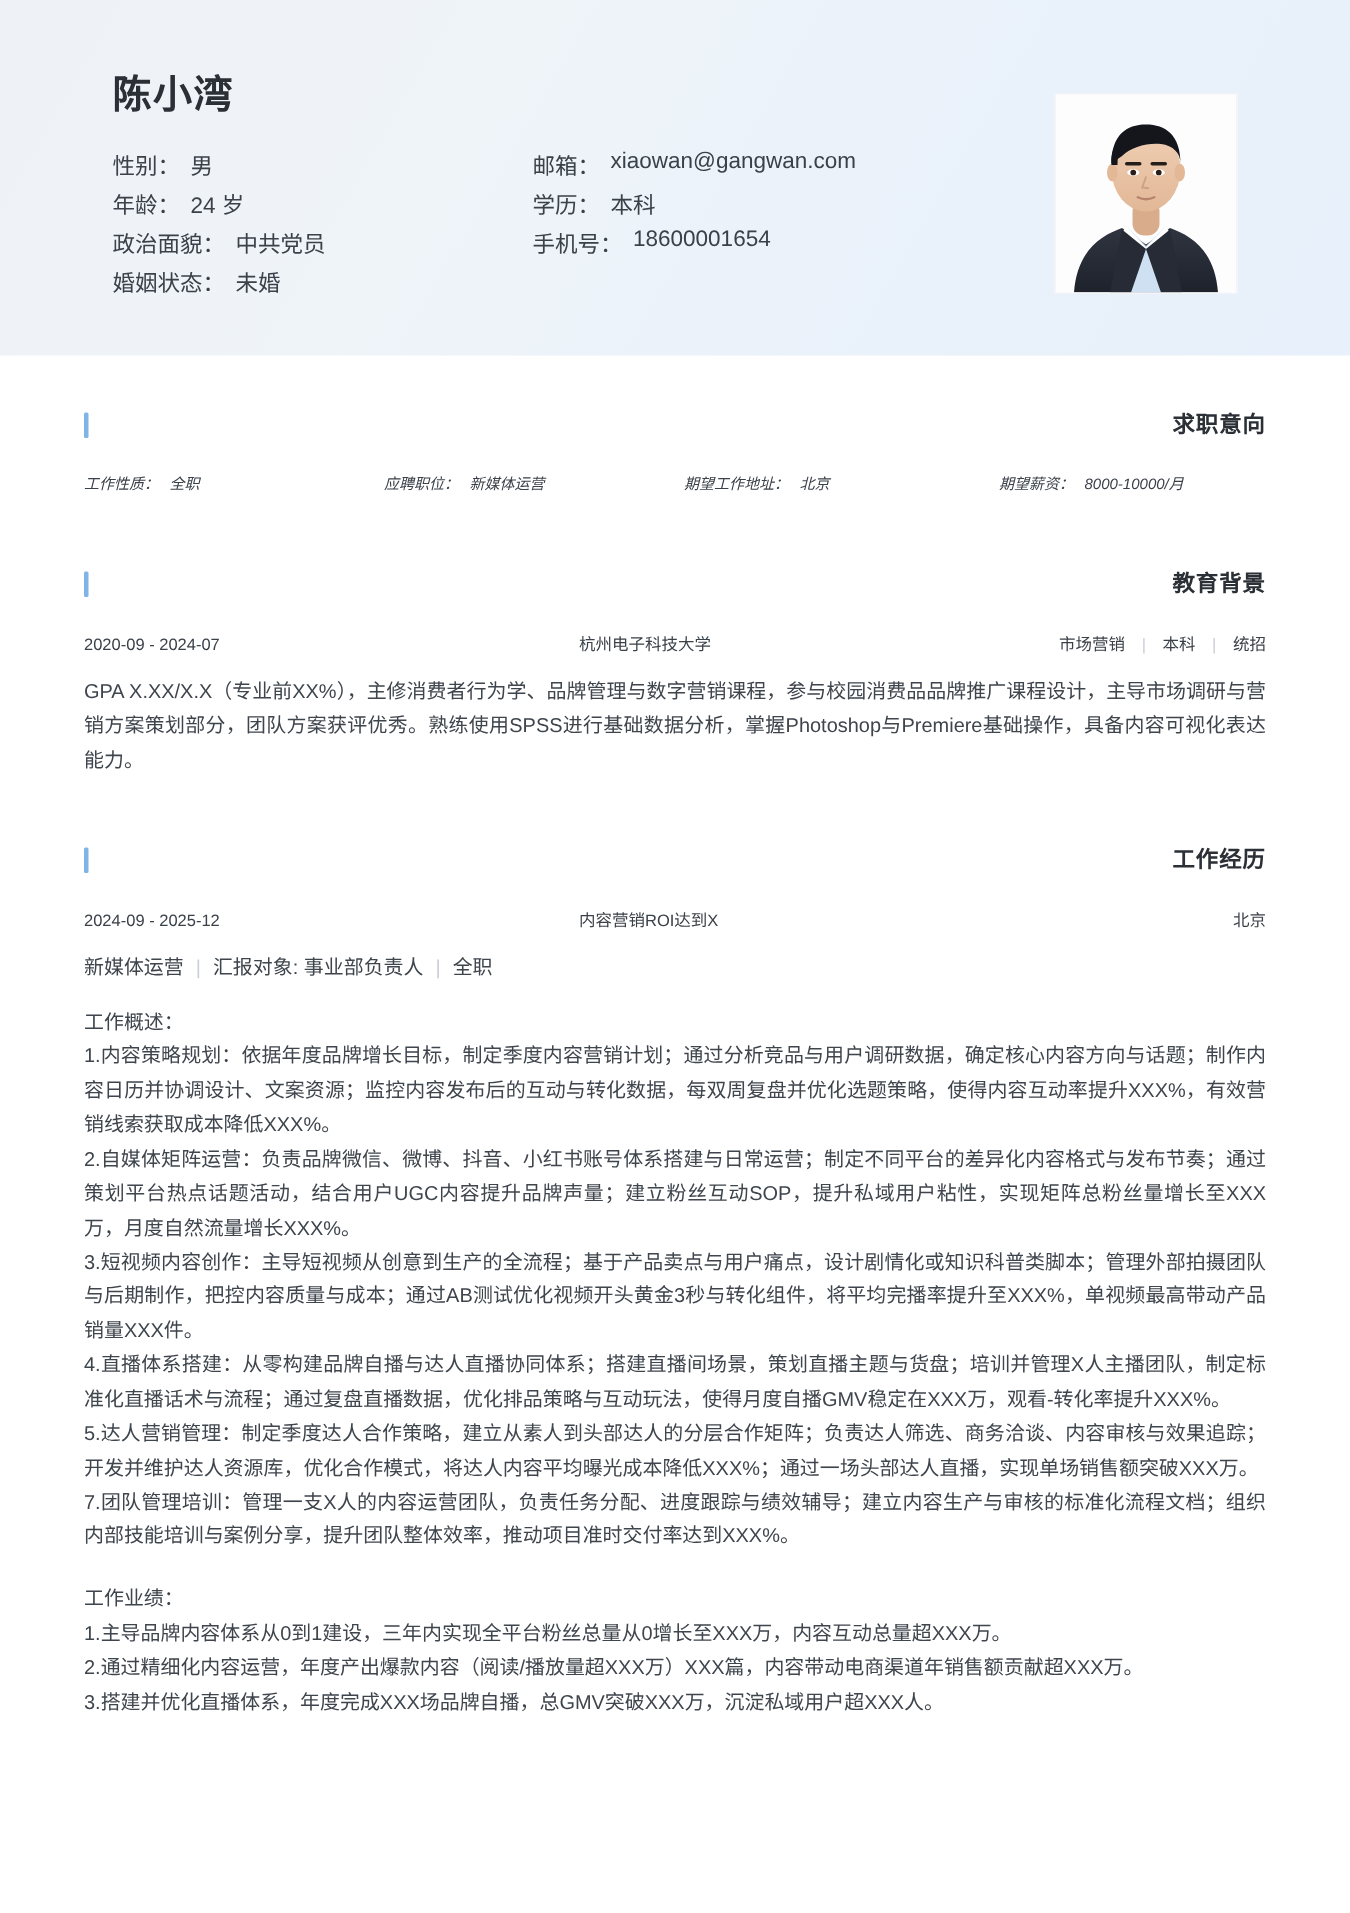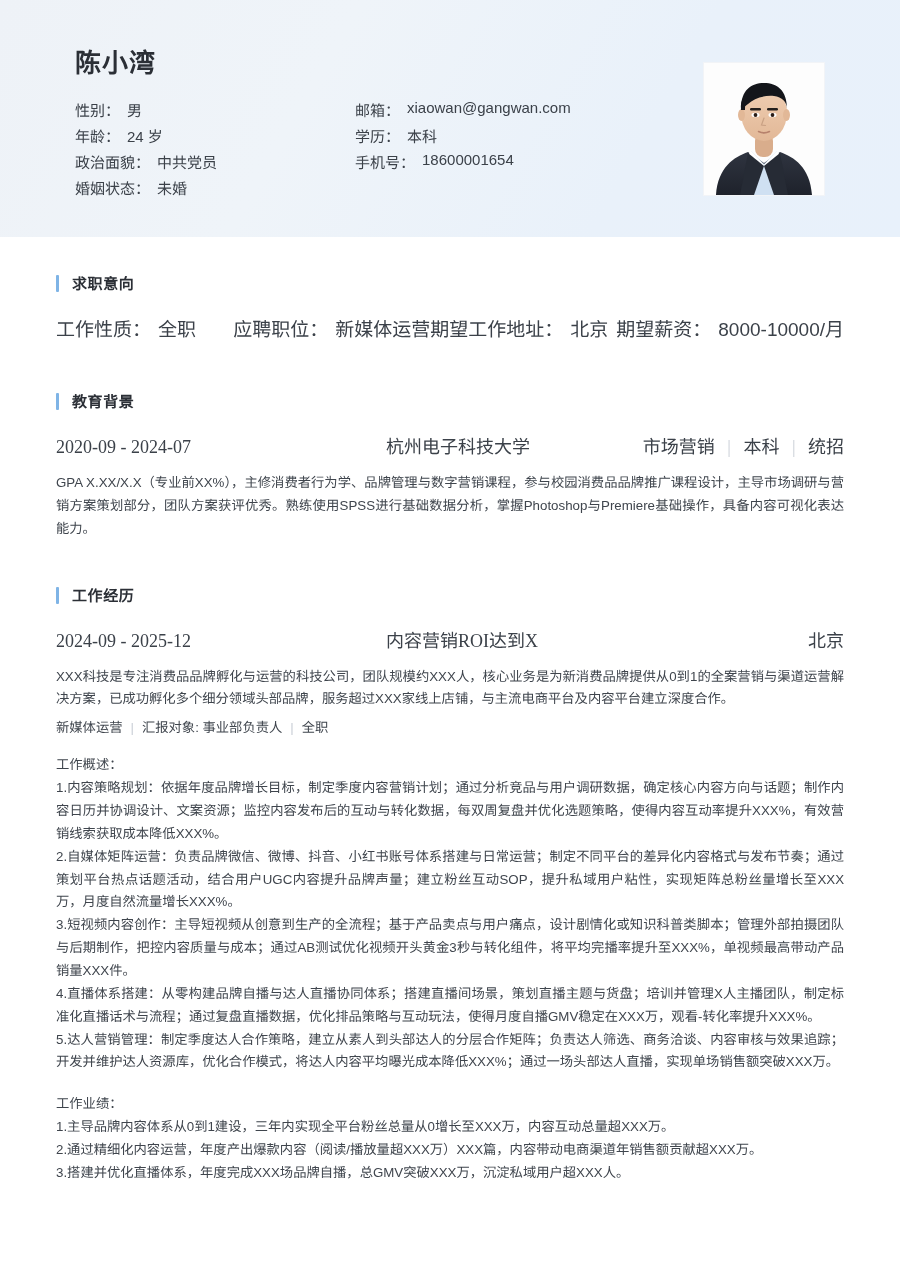--- a/index.html
+++ b/index.html
@@ -74,20 +74,21 @@
 
   
   .body-wrap { padding: 0 56px; }
 
   .section { margin-top: 0; }
   .section-head {
     display: flex;
     align-items: center;
     gap: 13px;
     margin-bottom: 22px;
+    justify-content: space-between;
   }
   .accent-bar {
     width: 3px;
     height: 17px;
     background: #7fb4e6;
     border-radius: 1px;
     flex: 0 0 auto;
   }
   .section-title {
     font-size: 15px;
@@ -99,39 +100,39 @@
 
   .sec-goal { padding-top: 38px; }
   .sec-edu  { padding-top: 34px; }
   .sec-work { padding-top: 34px; }
 
   
   .goal-row {
     display: flex;
     align-items: baseline;
     margin-bottom: 18px;
-    font-size: 19px;
+    font-size: 10px;
     color: #3b4149;
     white-space: nowrap;
+    font-style: italic;
   }
   .goal-item { display: flex; align-items: baseline; }
   .goal-item .k { margin-right: 7px; }
   .gw1 { width: 200px; }
   .gw2 { width: 200px; }
   .gw3 { width: 210px; }
   .gw4 { width: auto; }
 
   
   .entry-row {
     display: flex;
     align-items: baseline;
-    font-size: 18px;
+    font-size: 11px;
     color: #3b4149;
     margin-bottom: 14px;
-    font-family: Liberation Serif, serif;
   }
   .entry-date { width: 330px; flex: 0 0 auto; }
   .entry-org  { flex: 1 1 auto; font-weight: 400; }
   .entry-meta { flex: 0 0 auto; text-align: right; white-space: nowrap; }
   .sep {
     display: inline-block;
     color: #c9ced6;
     margin: 0 8px;
   }
 
@@ -305,37 +306,37 @@
       <span class="accent-bar"></span>
       <span class="section-title">工作经历</span>
     </div>
 
     <div class="entry-row">
       <span class="entry-date">2024-09 - 2025-12</span>
       <span class="entry-org">内容营销ROI达到X</span>
       <span class="entry-meta">北京</span>
     </div>
 
-    <p class="para para-tight">XXX科技是专注消费品品牌孵化与运营的科技公司，团队规模约XXX人，核心业务是为新消费品牌提供从0到1的全案营销与渠道运营解决方案，已成功孵化多个细分领域头部品牌，服务超过XXX家线上店铺，与主流电商平台及内容平台建立深度合作。</p>
 
     <div class="tagline">
       <span>新媒体运营</span>
       <span class="sep">|</span>
       <span>汇报对象: 事业部负责人</span>
       <span class="sep">|</span>
       <span>全职</span>
     </div>
 
     <div class="block">
       <p class="lead">工作概述：</p>
       <p class="item">1.内容策略规划：依据年度品牌增长目标，制定季度内容营销计划；通过分析竞品与用户调研数据，确定核心内容方向与话题；制作内容日历并协调设计、文案资源；监控内容发布后的互动与转化数据，每双周复盘并优化选题策略，使得内容互动率提升XXX%，有效营销线索获取成本降低XXX%。</p>
       <p class="item">2.自媒体矩阵运营：负责品牌微信、微博、抖音、小红书账号体系搭建与日常运营；制定不同平台的差异化内容格式与发布节奏；通过策划平台热点话题活动，结合用户UGC内容提升品牌声量；建立粉丝互动SOP，提升私域用户粘性，实现矩阵总粉丝量增长至XXX万，月度自然流量增长XXX%。</p>
       <p class="item">3.短视频内容创作：主导短视频从创意到生产的全流程；基于产品卖点与用户痛点，设计剧情化或知识科普类脚本；管理外部拍摄团队与后期制作，把控内容质量与成本；通过AB测试优化视频开头黄金3秒与转化组件，将平均完播率提升至XXX%，单视频最高带动产品销量XXX件。</p>
       <p class="item">4.直播体系搭建：从零构建品牌自播与达人直播协同体系；搭建直播间场景，策划直播主题与货盘；培训并管理X人主播团队，制定标准化直播话术与流程；通过复盘直播数据，优化排品策略与互动玩法，使得月度自播GMV稳定在XXX万，观看-转化率提升XXX%。</p>
       <p class="item">5.达人营销管理：制定季度达人合作策略，建立从素人到头部达人的分层合作矩阵；负责达人筛选、商务洽谈、内容审核与效果追踪；开发并维护达人资源库，优化合作模式，将达人内容平均曝光成本降低XXX%；通过一场头部达人直播，实现单场销售额突破XXX万。</p>
+      <p class="item">7.团队管理培训：管理一支X人的内容运营团队，负责任务分配、进度跟踪与绩效辅导；建立内容生产与审核的标准化流程文档；组织内部技能培训与案例分享，提升团队整体效率，推动项目准时交付率达到XXX%。</p>
     </div>
 
     <div class="spacer"></div>
 
     <div class="block">
       <p class="lead">工作业绩：</p>
       <p class="item">1.主导品牌内容体系从0到1建设，三年内实现全平台粉丝总量从0增长至XXX万，内容互动总量超XXX万。</p>
       <p class="item">2.通过精细化内容运营，年度产出爆款内容（阅读/播放量超XXX万）XXX篇，内容带动电商渠道年销售额贡献超XXX万。</p>
       <p class="item">3.搭建并优化直播体系，年度完成XXX场品牌自播，总GMV突破XXX万，沉淀私域用户超XXX人。</p>
 

